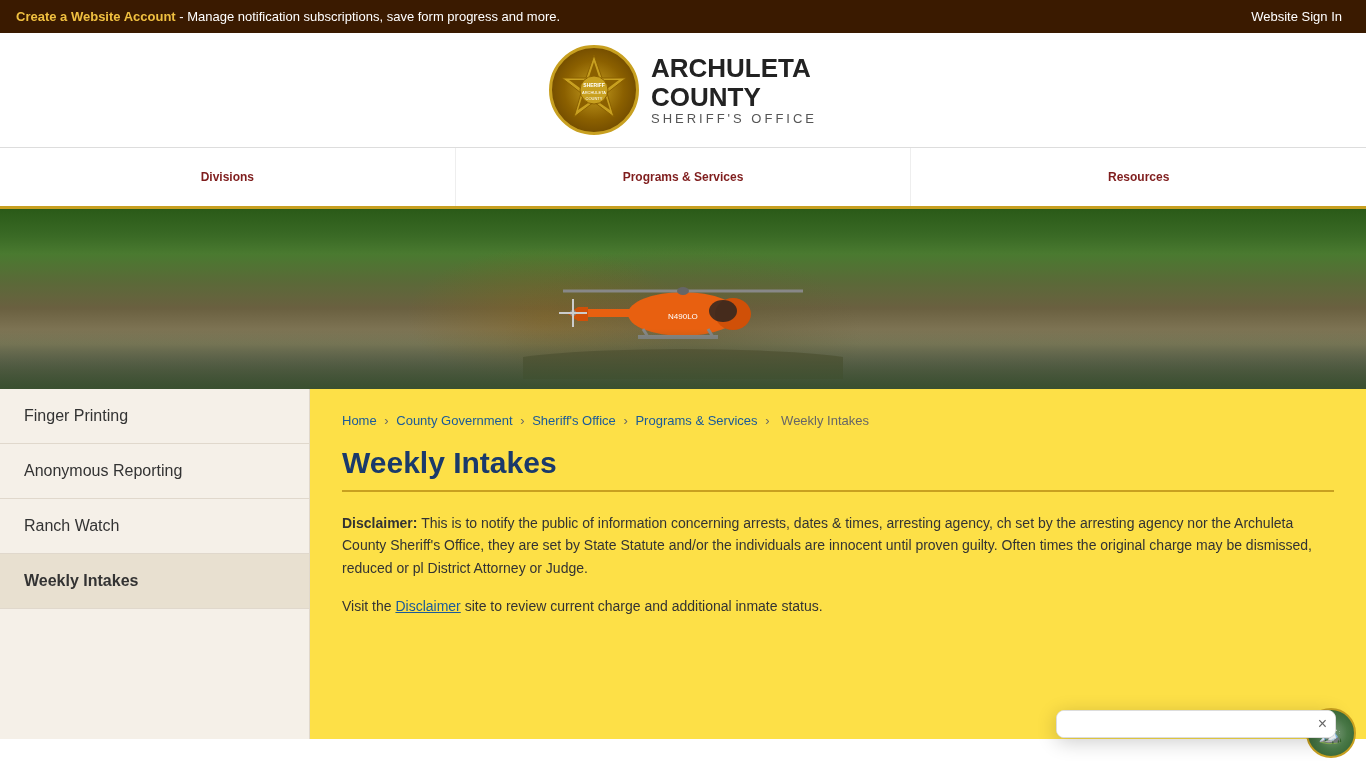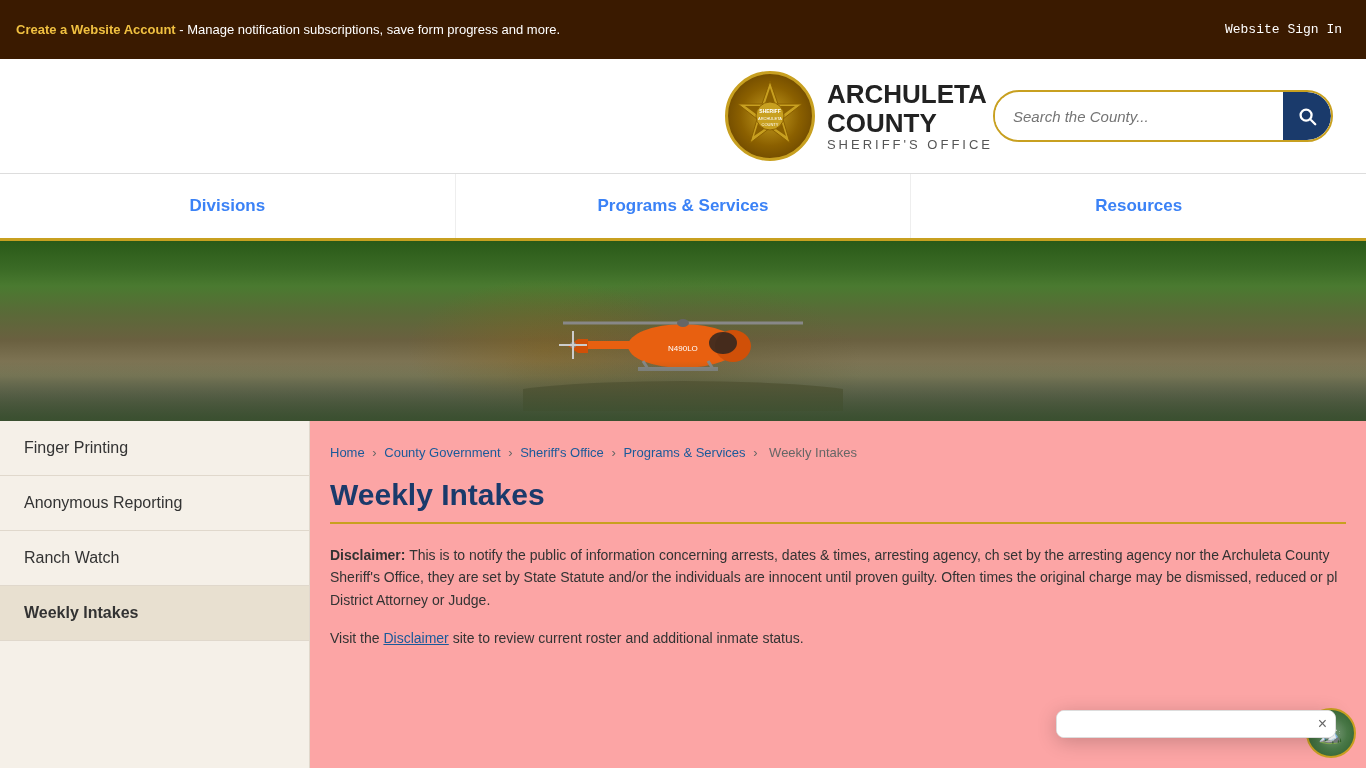--- a/index.html
+++ b/index.html
@@ -3,42 +3,41 @@
   <meta charset="utf-8">
   <style>
     * { margin: 0; padding: 0; box-sizing: border-box; }
     body { font-family: Arial, sans-serif; font-size: 14px; color: #333; background: #fff; width: 1366px; }
 
     
     .top-bar {
       background: #3a1a00;
       color: #fff;
       font-size: 13px;
-      padding: 18px 16px;
+      padding: 5px 16px;
       display: flex;
       justify-content: space-between;
       align-items: center;
     }
     .top-bar a { color: #f0c040; text-decoration: none; font-weight: bold; }
     .sign-in-btn {
       background: #3a1a00;
       color: #fff;
       border: none;
       font-size: 13px;
       cursor: pointer;
       padding: 4px 8px;
-      font-family: Liberation Mono, monospace;
     }
 
     
     .header {
       display: flex;
       align-items: center;
-      justify-content: flex-end;
-      padding: 12px 33px;
+      justify-content: center;
+      padding: 12px 8px;
       background: #fff;
       border-bottom: 1px solid #ddd;
     }
     .logo-area { display: flex; align-items: center; gap: 12px; }
     .logo-badge {
       width: 90px; height: 90px;
       background: radial-gradient(circle, #c8a020 0%, #8b6000 50%, #5a3800 100%);
       border-radius: 50%;
       display: flex; align-items: center; justify-content: center;
       font-size: 10px; color: #fff; text-align: center;
@@ -83,23 +82,23 @@
       justify-content: space-around;
       align-items: center;
       background: #fff;
       border-bottom: 3px solid #c8a020;
       padding: 0;
     }
     .nav-item {
       flex: 1;
       text-align: center;
       padding: 22px 10px;
-      font-size: 17px;
+      font-size: 12px;
       font-weight: bold;
-      color: #3b82f6;
+      color: #7f1d1d;
       cursor: pointer;
       border-right: 1px solid #eee;
     }
     .nav-item:last-child { border-right: none; }
 
     
     .hero {
       width: 1366px;
       height: 180px;
       background: linear-gradient(to bottom, #2d5a1b 0%, #3d7a2b 20%, #4a8a35 40%, #5a6040 60%, #7a7050 70%, #8a8060 80%);
@@ -141,22 +140,22 @@
       color: #333;
       border-bottom: 1px solid #e0d8cc;
       cursor: pointer;
       text-decoration: none;
     }
     .sidebar-item.active { background: #e8e0d0; font-weight: bold; }
 
     
     .main-content {
       flex: 1;
-      padding: 24px 20px;
-      background: #fca5a5;
+      padding: 24px 32px;
+      background: #fde047;
     }
 
     
     .breadcrumb {
       font-size: 13px;
       color: #666;
       margin-bottom: 18px;
     }
     .breadcrumb a { color: #1a5a9a; text-decoration: none; }
     .breadcrumb span { color: #666; margin: 0 4px; }
@@ -256,28 +255,20 @@
       </svg>
     </div>
     <div class="logo-text">
       <h1>
         <span>ARCHULETA</span><br>
         <span>COUNTY</span>
       </h1>
       <h2>SHERIFF'S OFFICE</h2>
     </div>
   </div>
-  <div class="search-area">
-    <input class="search-input" type="text" placeholder="Search the County..." style="">
-    <button class="search-btn">
-      <svg viewBox="0 0 24 24" xmlns="http://www.w3.org/2000/svg">
-        <path d="M21 21l-4.35-4.35M17 11A6 6 0 1 1 5 11a6 6 0 0 1 12 0z" stroke="#fff" stroke-width="2.5" fill="none" stroke-linecap="round"></path>
-      </svg>
-    </button>
-  </div>
 </div>
 
 <nav class="nav">
   <div class="nav-item">
     <span>Divisions</span>
   </div>
   <div class="nav-item">
     <span>Programs &amp; Services</span>
   </div>
   <div class="nav-item">
@@ -345,21 +336,21 @@
     <h1 class="page-title">Weekly Intakes</h1>
 
     <p class="content-text">
       <strong>Disclaimer:</strong>
       <span> This is to notify the public of information concerning arrests, dates &amp; times, arresting agency, ch set by the arresting agency nor the Archuleta County Sheriff's Office, they are set by State Statute and/or the individuals are innocent until proven guilty. Often times the original charge may be dismissed, reduced or pl District Attorney or Judge.</span>
     </p>
 
     <p class="content-text">
       <span>Visit the </span>
       <a href="#">Disclaimer</a>
-      <span> site to review current roster and additional inmate status.</span>
+      <span> site to review current charge and additional inmate status.</span>
     </p>
   </main>
 </div>
 
 <div class="chat-widget">
   <div class="chat-header">
     <button class="chat-close">×</button>
   </div>
 </div>
 

